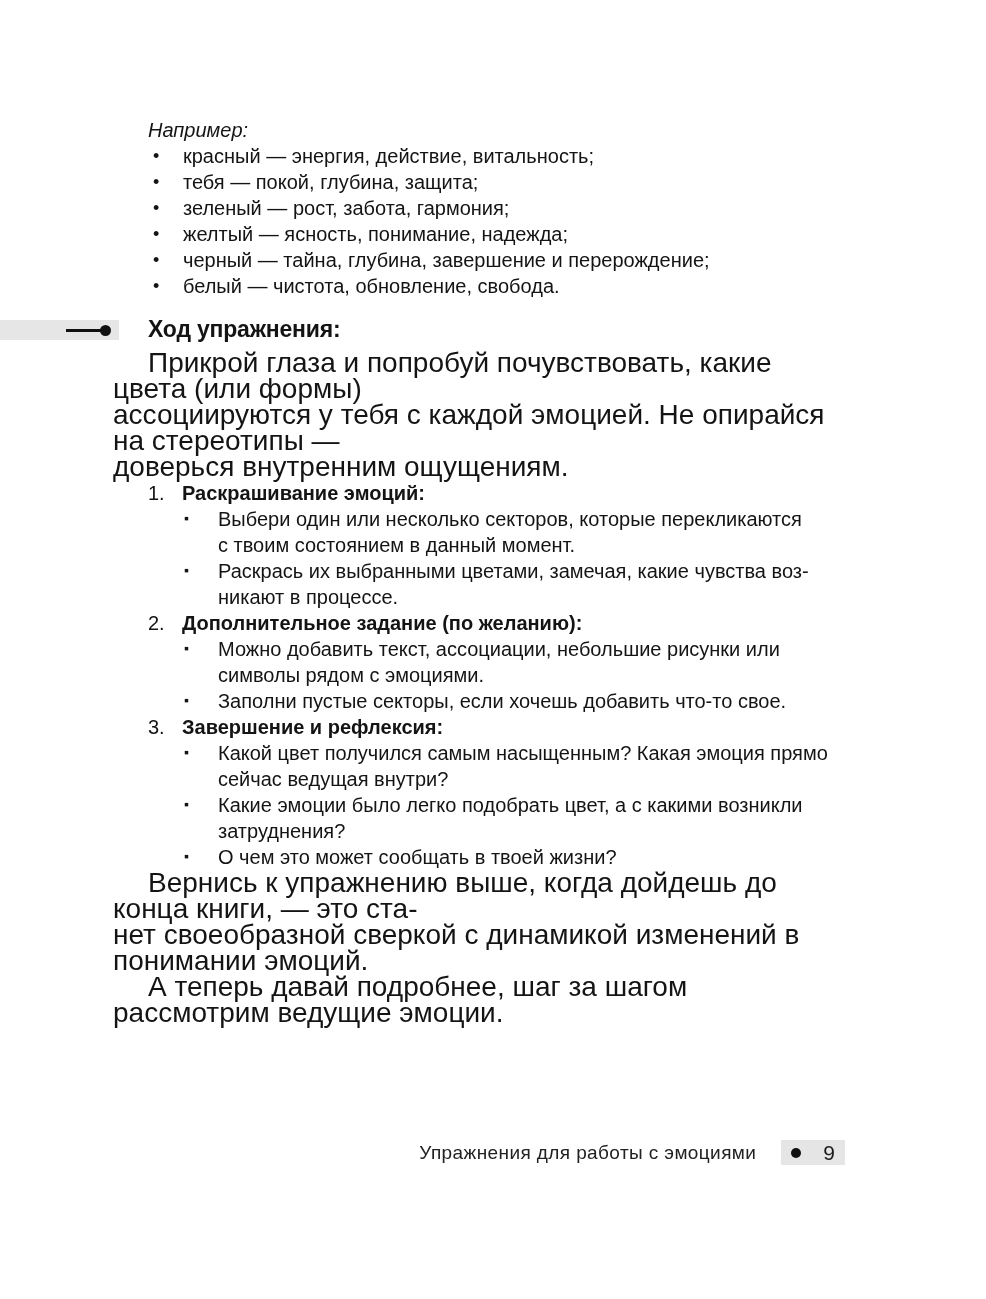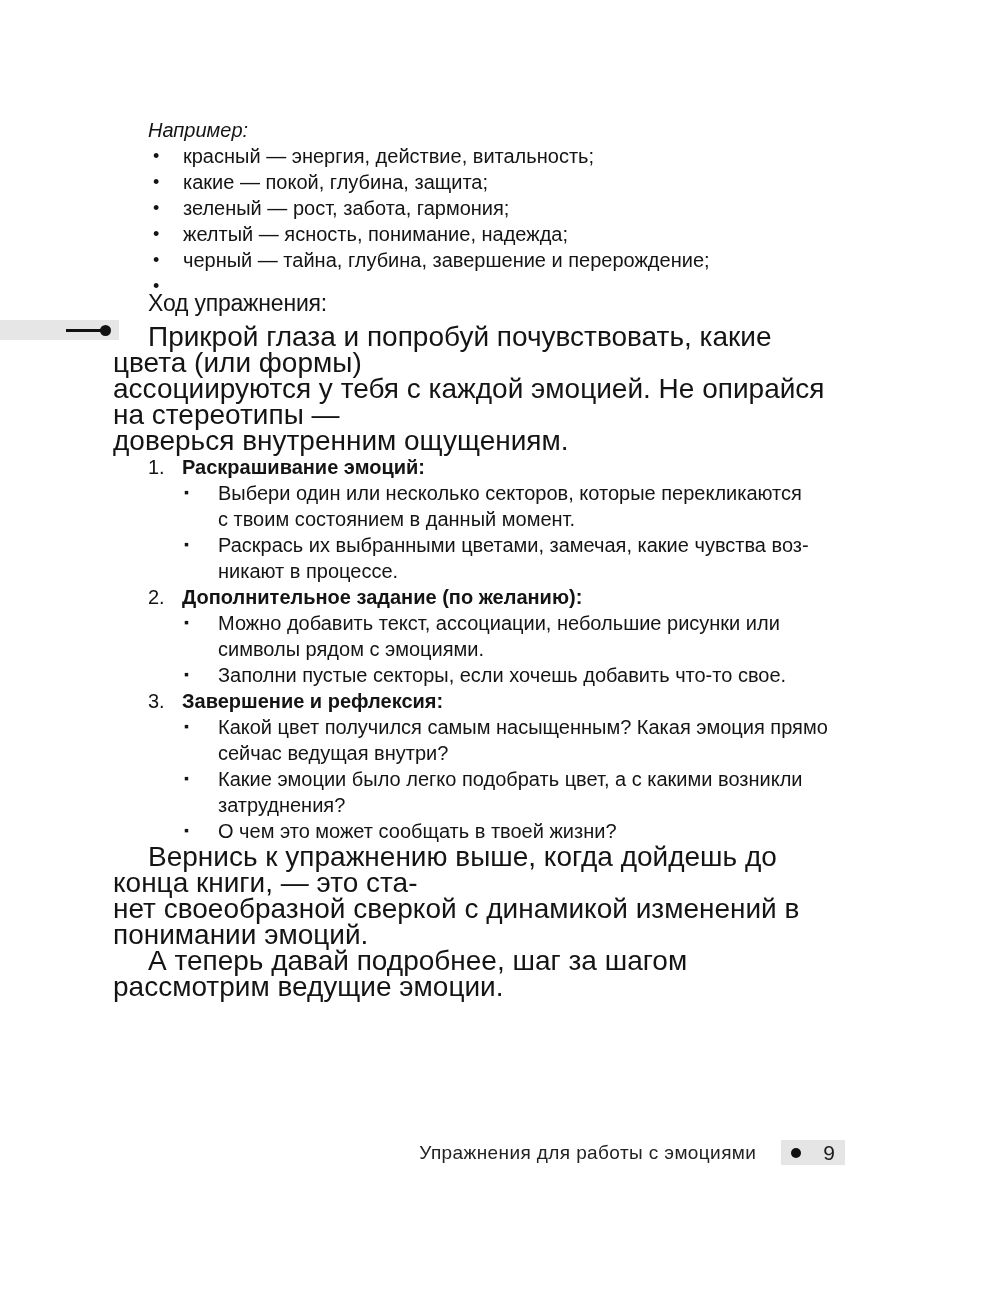--- a/index.html
+++ b/index.html
@@ -76,21 +76,21 @@
     height: 11px;
     margin-top: -5.5px;
     border-radius: 50%;
     background: #111111;
   }
   h2.section-heading {
     margin: 16px 0 0 0;
     padding-left: 35px;
     font-size: 23px;
     line-height: 28px;
-    font-weight: normal;
+    font-weight: bold;
     letter-spacing: -0.2px;
   }
   
   p.para {
     margin: 7px 0 0 0;
     font-size: 28px;
     line-height: 26px;
     text-indent: 35px;
   }
   p.para.tight {
@@ -177,36 +177,37 @@
 
     <p class="example-label">Например:</p>
 
     <ul class="example">
       <li>
         <span class="dot-bullet">•</span>
         <span class="txt">красный — энергия, действие, витальность;</span>
       </li>
       <li>
         <span class="dot-bullet">•</span>
-        <span class="txt">какие — покой, глубина, защита;</span>
+        <span class="txt">тебя — покой, глубина, защита;</span>
       </li>
       <li>
         <span class="dot-bullet">•</span>
         <span class="txt">зеленый — рост, забота, гармония;</span>
       </li>
       <li>
         <span class="dot-bullet">•</span>
         <span class="txt">желтый — ясность, понимание, надежда;</span>
       </li>
       <li>
         <span class="dot-bullet">•</span>
         <span class="txt">черный — тайна, глубина, завершение и перерождение;</span>
       </li>
       <li>
         <span class="dot-bullet">•</span>
+        <span class="txt">белый — чистота, обновление, свобода.</span>
       </li>
     </ul>
 
     <h2 class="section-heading">Ход упражнения:</h2>
 
     <p class="para txt">Прикрой глаза и попробуй почувствовать, какие цвета (или формы)
 ассоциируются у тебя с каждой эмоцией. Не опирайся на стереотипы —
 доверься внутренним ощущениям.</p>
 
     <div class="steps">

